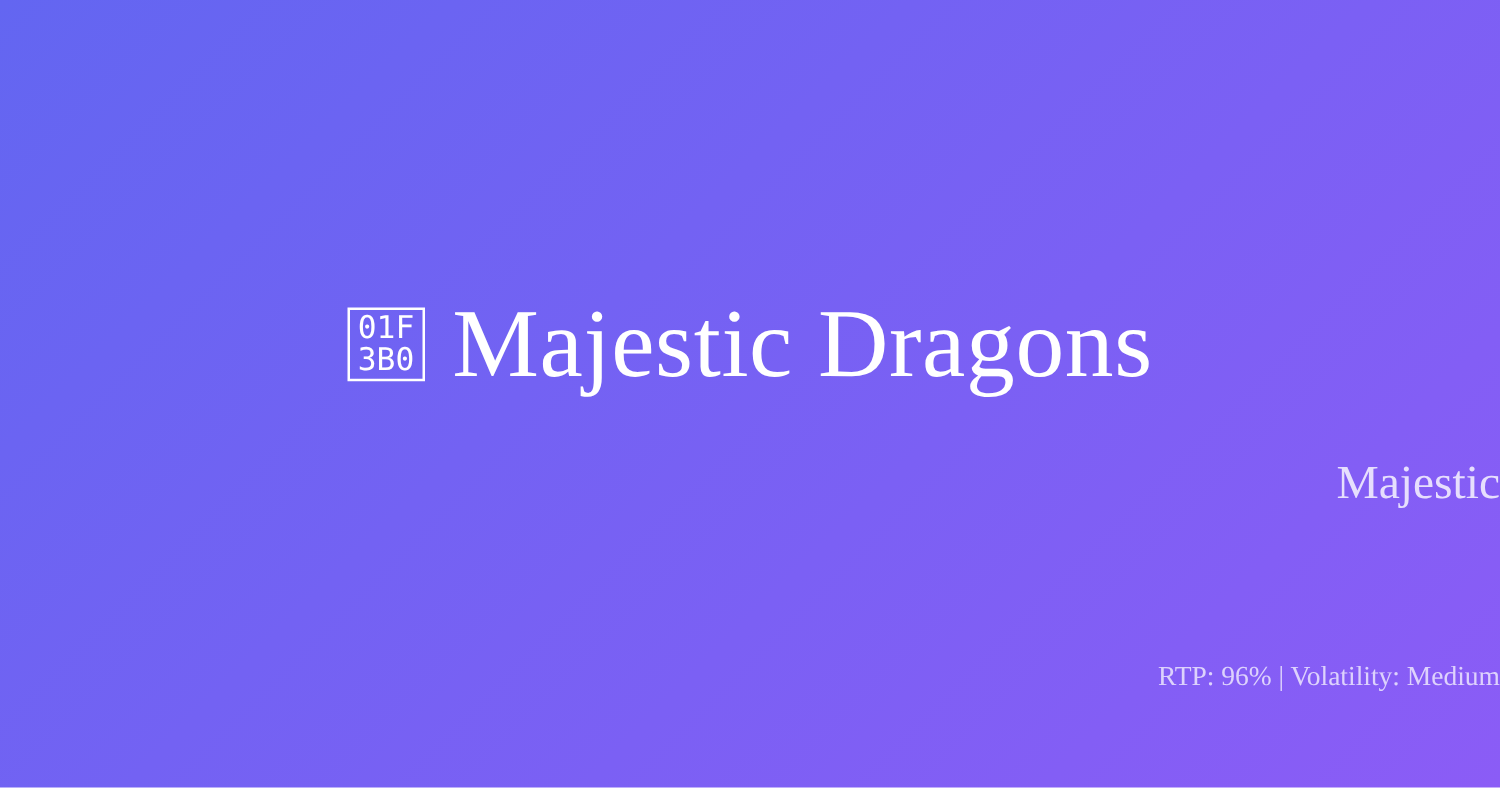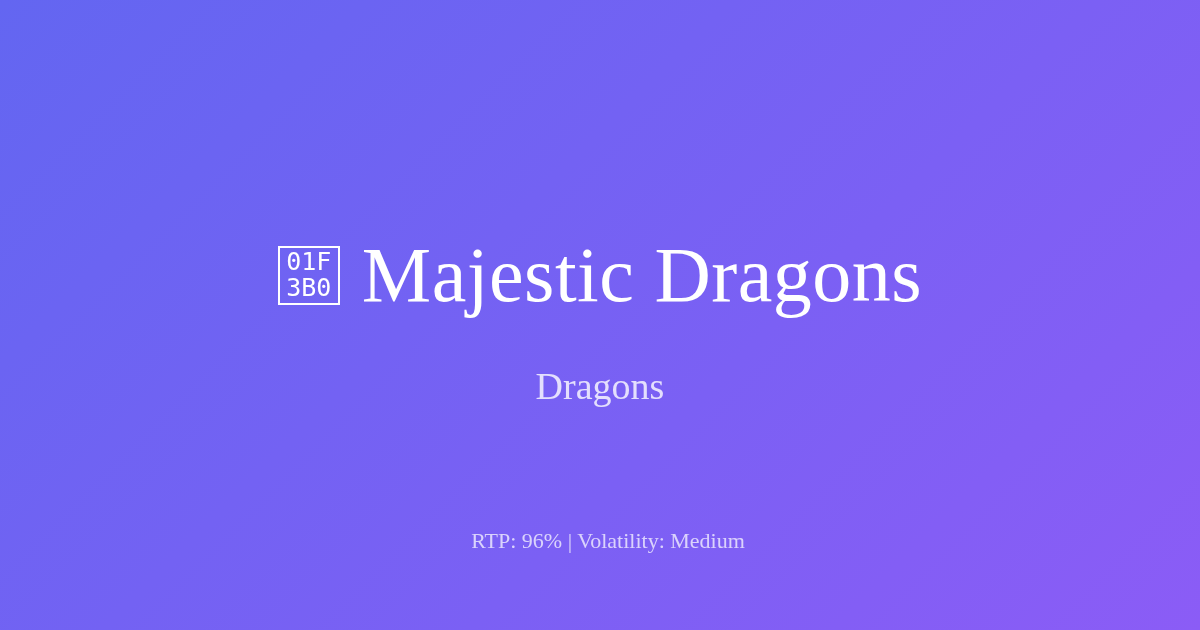--- a/index.html
+++ b/index.html
@@ -16,21 +16,21 @@
   #hero-card {
     position: relative;
     box-sizing: border-box;
     width: 1200px;
     height: 630px;
     background: linear-gradient(135deg, #6366f1 0%, #8b5cf6 100%);
     display: flex;
     flex-direction: column;
     align-items: center;
     justify-content: flex-start;
-    text-align: center;
+    text-align: right;
   }
 
   
   #title-row {
     position: absolute;
     left: 0;
     right: 0;
     top: 232px;
     display: flex;
     align-items: center;
@@ -104,17 +104,17 @@
 <div id="hero-card">
 
   <div id="title-row">
     <span id="game-emoji">
       <span>01F</span>
       <span>3B0</span>
     </span>
     <span id="game-title">Majestic Dragons</span>
   </div>
 
-  <div id="game-provider">Dragons</div>
+  <div id="game-provider">Majestic</div>
 
   <div id="game-stats">RTP: 96% | Volatility: Medium</div>
 
 </div>
 
 </body></html>

